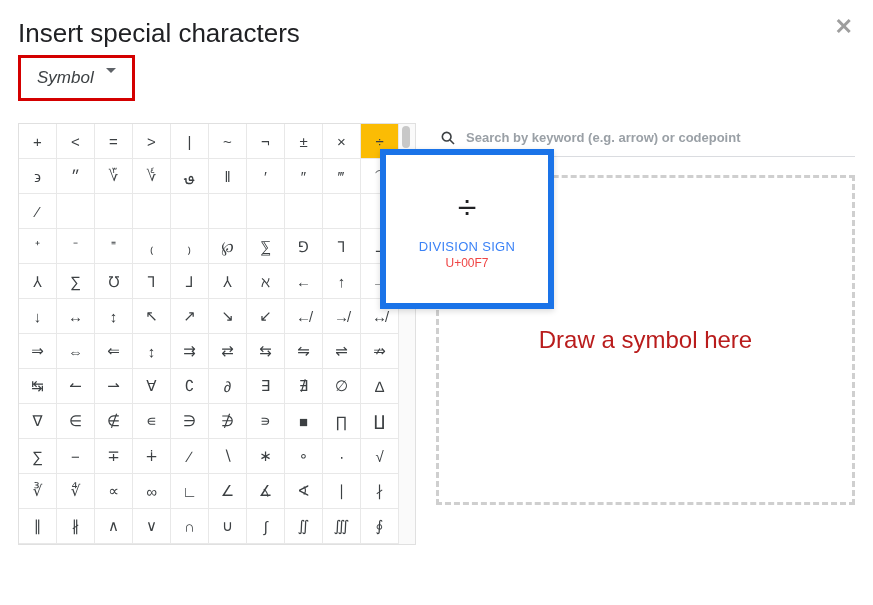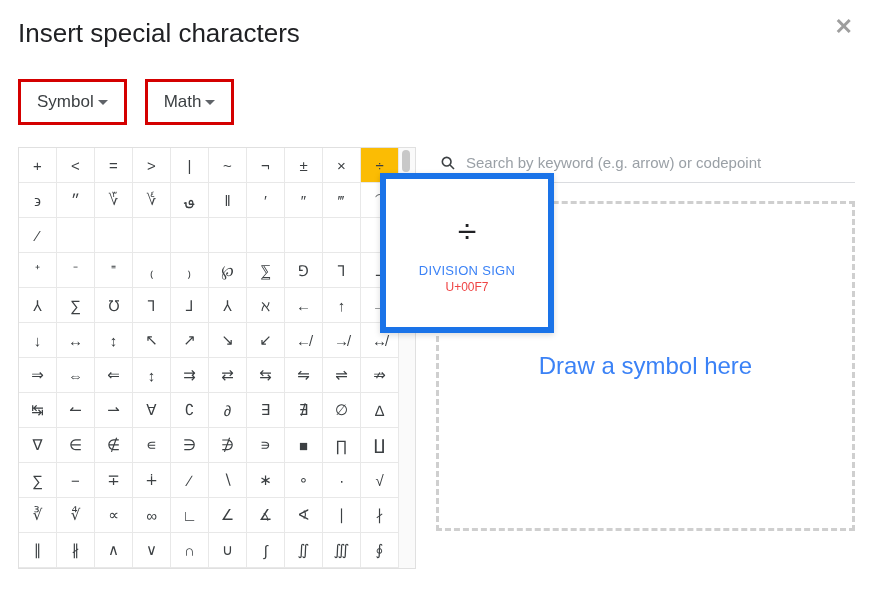--- a/index.html
+++ b/index.html
@@ -10,21 +10,21 @@
     background: #fff;
     color: #202124;
     width: 873px;
     height: 605px;
     position: relative;
   }
   .title {
     font-size: 26px;
     font-weight: 400;
     color: #202124;
-    margin-bottom: 30px;
+    margin-bottom: 6px;
   }
   .close-x {
     position: absolute;
     top: 14px;
     right: 20px;
     color: #9e9e9e;
     font-size: 22px;
     font-weight: bold;
     cursor: pointer;
   }
@@ -32,24 +32,24 @@
     display: flex;
     gap: 18px;
     margin-bottom: 22px;
   }
   .dropdown {
     border: 3px solid #d40000;
     padding: 10px 16px;
     font-size: 17px;
     color: #3c4043;
     display: flex;
-    align-items: center;
-    gap: 4px;
+    gap: 12px;
     cursor: pointer;
     background: #fff;
+    font-style: italic;
   }
   .caret {
     width: 0; height: 0;
     border-left: 5px solid transparent;
     border-right: 5px solid transparent;
     border-top: 5px solid #5f6368;
   }
   .body {
     display: flex;
     gap: 20px;
@@ -136,50 +136,47 @@
     gap: 8px;
     border-bottom: 1px solid #dadce0;
     padding: 6px 4px 10px 4px;
   }
   .search-icon {
     width: 16px; height: 16px;
   }
   .search-input {
     border: none;
     outline: none;
-    font-size: 15px;
+    font-size: 13px;
     color: #5f6368;
     flex: 1;
     background: transparent;
+    font-weight: bold;
   }
   .search-input::placeholder { color: #9aa0a6; }
   .drawbox {
     border: 3px dashed #cfcfcf;
     height: 330px;
     display: flex;
     align-items: center;
     justify-content: center;
-    color: #3b82f6;
+    color: #b91c1c;
     font-size: 24px;
   }
 </style>
 </head>
 <body>
 
 <div class="close-x">✕</div>
 
 <div class="title">Insert special characters</div>
 
 <div class="dropdowns">
   <div class="dropdown">
     <span>Symbol</span>
-    <span class="caret"></span>
-  </div>
-  <div class="dropdown">
-    <span>Math</span>
     <span class="caret"></span>
   </div>
 </div>
 
 <div class="body">
   <div class="left">
     <div class="grid-container">
       <div class="grid" id="char-grid">
           <div class="cell">+</div>
           <div class="cell">&lt;</div>

